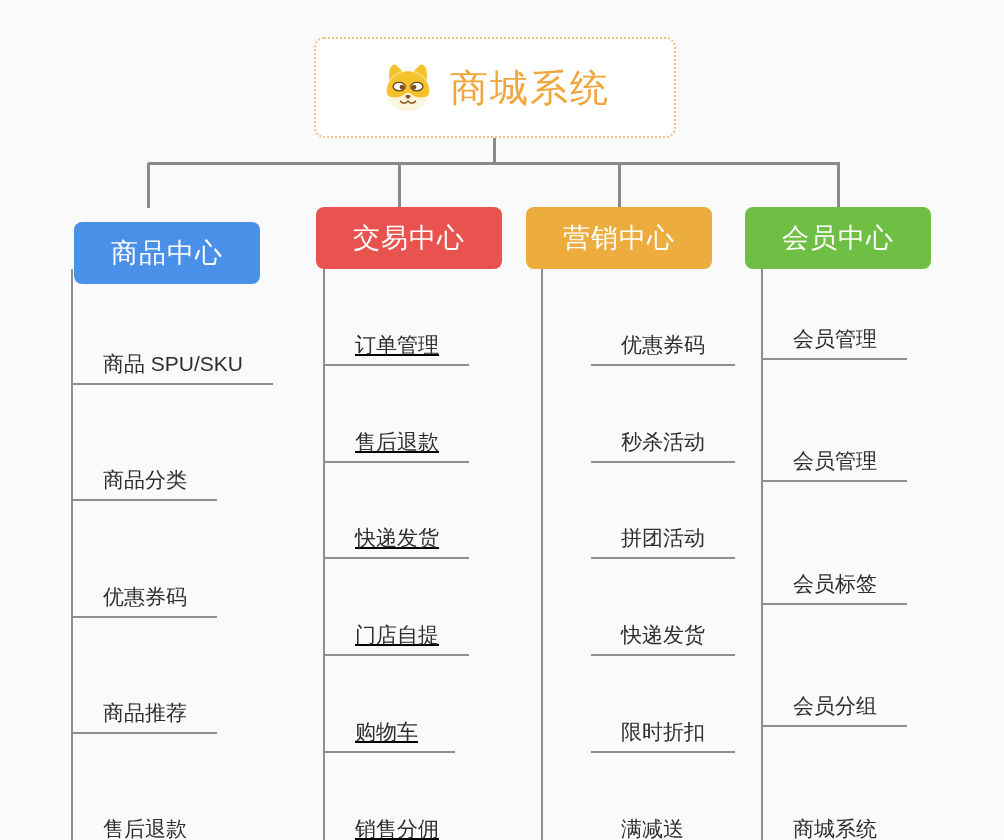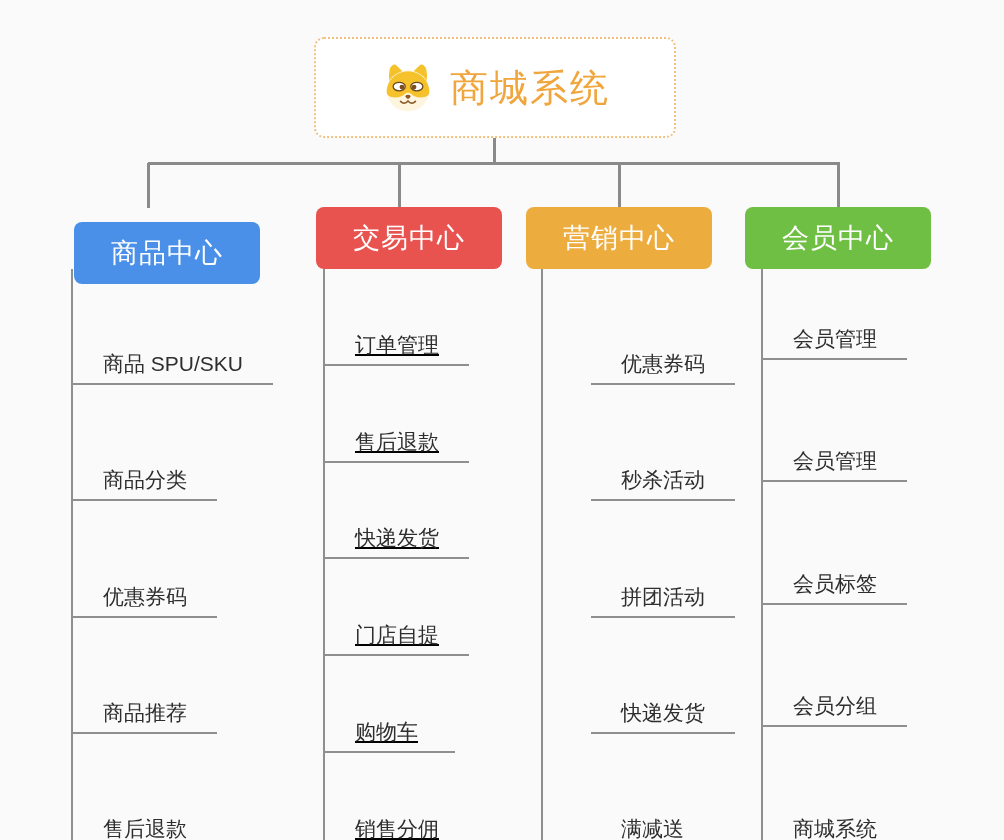--- a/index.html
+++ b/index.html
@@ -103,20 +103,21 @@
   <div class="item">门店自提</div>
   <div class="item">购物车</div>
   <div class="item">销售分佣</div>
 </div>
 
 <div class="column c2">
   <div class="item">优惠券码</div>
   <div class="item">秒杀活动</div>
   <div class="item">拼团活动</div>
   <div class="item">快递发货</div>
+  <div class="item">限时折扣</div>
   <div class="item">满减送</div>
 </div>
 
 <div class="column c3">
   <div class="item">会员管理</div>
   <div class="item">会员管理</div>
   <div class="item">会员标签</div>
   <div class="item">会员分组</div>
   <div class="item">商城系统</div>
 </div>

